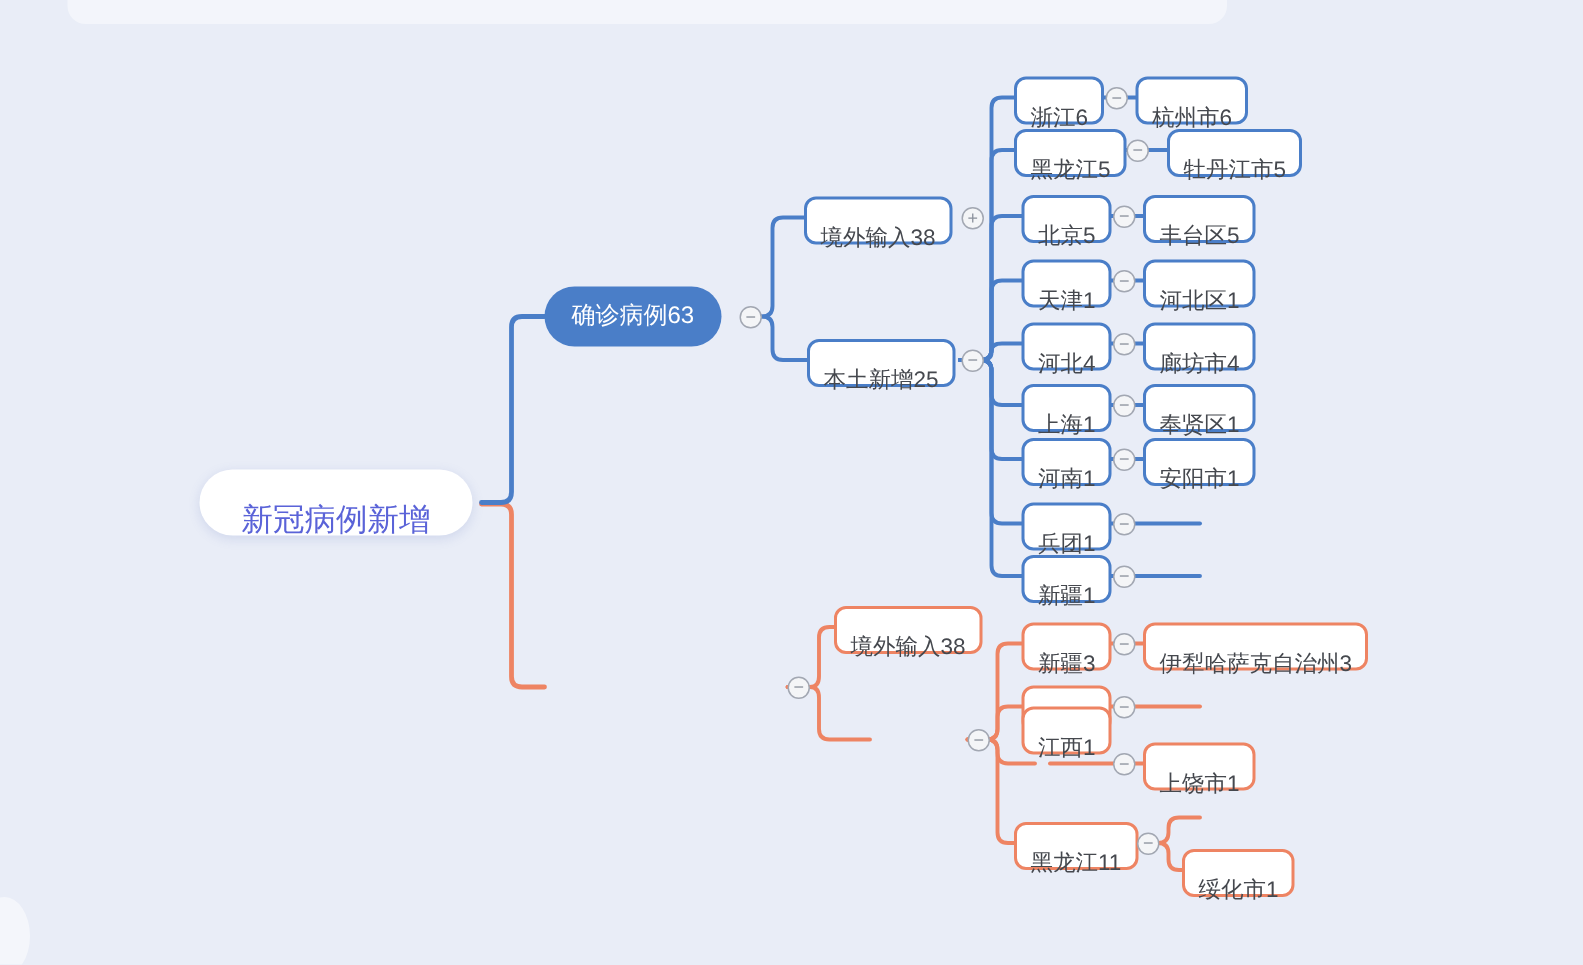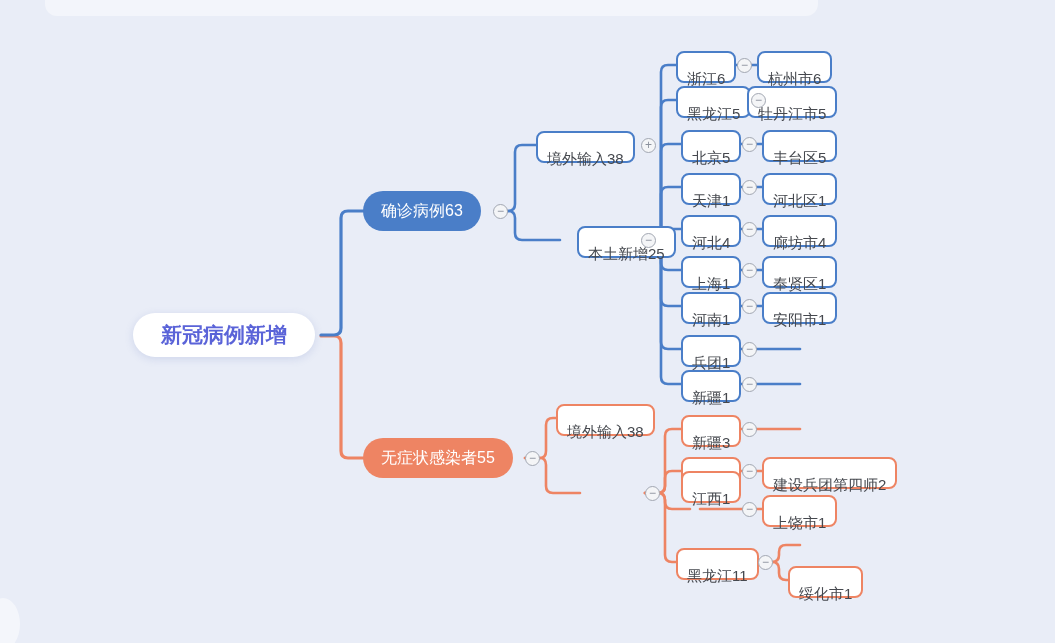--- a/index.html
+++ b/index.html
@@ -18,22 +18,22 @@
   .corner-deco{
     position:absolute;left:-14px;top:598px;width:34px;height:52px;z-index:1;
     background:rgba(255,255,255,.5);border-radius:50%;
   }
   .node{
     position:absolute;z-index:2;white-space:nowrap;box-sizing:border-box;
     cursor:pointer;
   }
   .root-node{
     background:#ffffff;color:var(--root-text,#5a63d8);
-    font-size:21px;font-weight:bold;line-height:44px;height:44px;
-    padding:0 28px;border-radius:22px;
+    font-size:21px;font-weight:normal;line-height:44px;height:44px;
+    padding:12px 28px;border-radius:22px;
     box-shadow:0 2px 8px rgba(90,110,190,.18);
   }
   .pill{
     color:#fff;font-size:16px;font-weight:500;line-height:40px;height:40px;
     padding:0 18px;border-radius:20px;
   }
   .pill-blue{background:var(--blue,#4a7ec8);}
   .pill-orange{background:var(--orange,#ee8463);}
   .box{
     background:#fff;color:#45484e;font-size:15px;line-height:24px;height:28px;
@@ -98,30 +98,30 @@
   </svg>
 
   <div class="node root-node" style="left:133px;top:313px">新冠病例新增</div>
 
   <div class="node pill pill-blue" style="left:363px;top:191px">确诊病例63</div>
   <div class="mini-icon" style="left:493px;top:204px">−</div>
 
   <div class="node box" style="left:536px;top:131px">境外输入38</div>
   <div class="mini-icon" style="left:641px;top:138px">+</div>
 
-  <div class="node box" style="left:577px;top:226px">本土新增25</div>
+  <div class="node box" style="left:538px;top:226px">本土新增25</div>
   <div class="mini-icon" style="left:641px;top:233px">−</div>
 
   <div class="node box" style="left:676px;top:51px">浙江6</div>
   <div class="mini-icon" style="left:737px;top:58px">−</div>
   <div class="node box" style="left:757px;top:51px">杭州市6</div>
 
   <div class="node box" style="left:676px;top:86px">黑龙江5</div>
   <div class="mini-icon" style="left:751px;top:93px">−</div>
-  <div class="node box" style="left:747px;top:86px">牡丹江市5</div>
+  <div class="node box" style="left:778px;top:86px">牡丹江市5</div>
 
   <div class="node box" style="left:681px;top:130px">北京5</div>
   <div class="mini-icon" style="left:742px;top:137px">−</div>
   <div class="node box" style="left:762px;top:130px">丰台区5</div>
 
   <div class="node box" style="left:681px;top:173px">天津1</div>
   <div class="mini-icon" style="left:742px;top:180px">−</div>
   <div class="node box" style="left:762px;top:173px">河北区1</div>
 
   <div class="node box" style="left:681px;top:215px">河北4</div>
@@ -135,33 +135,32 @@
   <div class="node box" style="left:681px;top:292px">河南1</div>
   <div class="mini-icon" style="left:742px;top:299px">−</div>
   <div class="node box" style="left:762px;top:292px">安阳市1</div>
 
   <div class="node box" style="left:681px;top:335px">兵团1</div>
   <div class="mini-icon" style="left:742px;top:342px">−</div>
 
   <div class="node box" style="left:681px;top:370px">新疆1</div>
   <div class="mini-icon" style="left:742px;top:377px">−</div>
 
-  <div class="node pill pill-orange" style="left:363px;top:438px">无症状感染者55</div>
   <div class="mini-icon" style="left:525px;top:451px">−</div>
 
   <div class="node box box-orange" style="left:556px;top:404px">境外输入38</div>
 
   <div class="mini-icon" style="left:645px;top:486px">−</div>
 
   <div class="node box box-orange" style="left:681px;top:415px">新疆3</div>
   <div class="mini-icon" style="left:742px;top:422px">−</div>
+  <div class="node box box-orange" style="left:762px;top:415px">伊犁哈萨克自治州3</div>
 
   <div class="node box box-orange" style="left:681px;top:457px">兵团2</div>
   <div class="mini-icon" style="left:742px;top:464px">−</div>
-  <div class="node box box-orange" style="left:762px;top:457px">建设兵团第四师2</div>
 
   <div class="node box box-orange" style="left:681px;top:471px">江西1</div>
   <div class="mini-icon" style="left:742px;top:502px">−</div>
   <div class="node box box-orange" style="left:762px;top:495px">上饶市1</div>
 
   <div class="node box box-orange" style="left:676px;top:548px">黑龙江11</div>
   <div class="mini-icon" style="left:758px;top:555px">−</div>
   <div class="node box box-orange" style="left:788px;top:566px">绥化市1</div>
 
 </div>

